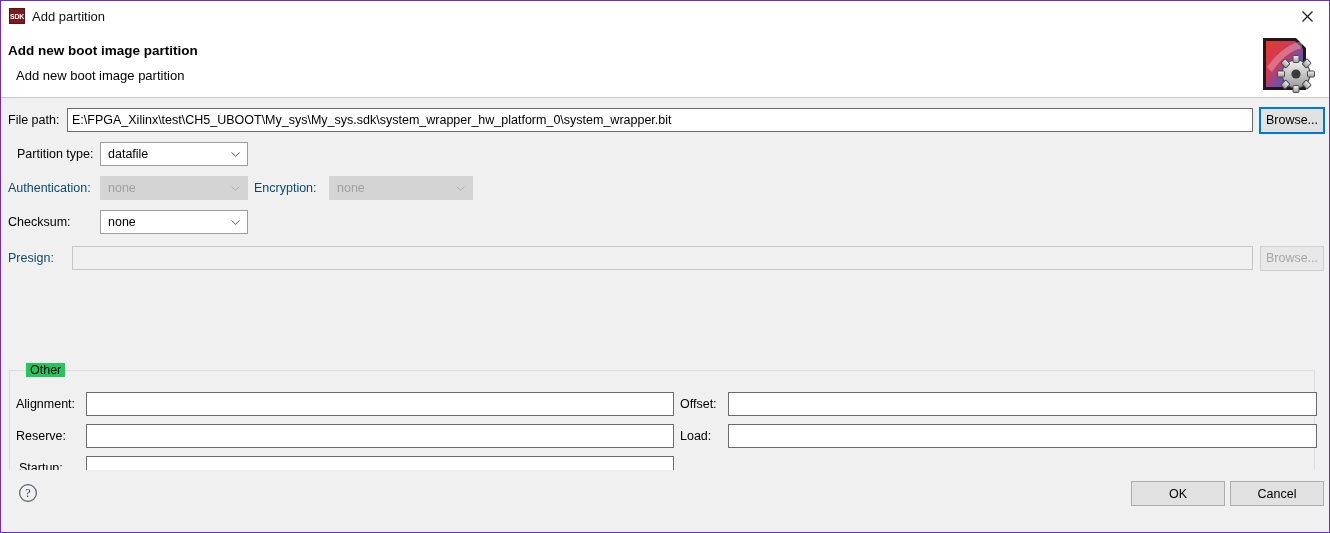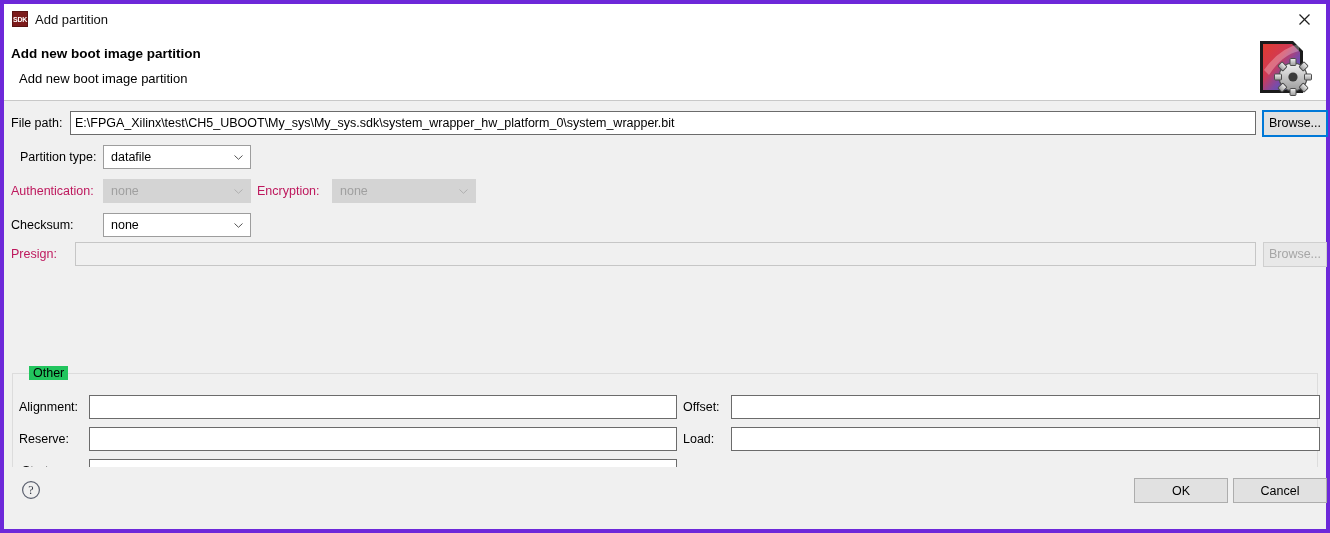--- a/index.html
+++ b/index.html
@@ -15,21 +15,21 @@
     color: #000000;
     background: #f0f0f0;
   }
 
   .dialog {
     position: absolute;
     left: 0; top: 0;
     width: 1330px;
     height: 533px;
     box-sizing: border-box;
-    border: 4px solid #6d28d9;
+    border: 1px solid #6d28d9;
     background: #f0f0f0;
     display: flex;
     flex-direction: column;
   }
 
   
   .titlebar {
     height: 30px;
     background: #ffffff;
     display: flex;
@@ -118,21 +118,21 @@
     height: 26px;
     display: flex;
     align-items: center;
   }
 
   .lbl {
     font-size: 12.5px;
     color: #000000;
     white-space: nowrap;
   }
-  .lbl.disabled { color: #be185d; }
+  .lbl.disabled { color: #0c4a6e; }
 
   
   .txt {
     box-sizing: border-box;
     height: 24px;
     background: #ffffff;
     border: 1px solid #6b6b6b;
     font-family: "Liberation Sans", sans-serif;
     font-size: 12.5px;
     color: #000000;
@@ -342,21 +342,21 @@
     <div class="row" style="top:111px;">
       <div class="lbl" style="position:absolute;left:7px;">Checksum:</div>
       <div class="combo" style="position:absolute;left:99px;width:148px;">
         <span>none</span>
         <svg class="arrow" viewBox="0 0 9 5">
           <path d="M0.5 0.5 L4.5 4.3 L8.5 0.5" fill="none" stroke="#555" stroke-width="1"></path>
         </svg>
       </div>
     </div>
 
-    <div class="row" style="top:140px;">
+    <div class="row" style="top:147px;">
       <div class="lbl disabled" style="position:absolute;left:7px;">Presign:</div>
       <input class="txt disabled" style="position: absolute; left: 71px; width: 1181px;" disabled="" value="">
       <div class="btn disabled" style="position:absolute;left:1259px;width:64px;">Browse...</div>
     </div>
 
     <div class="group">
       <div class="group-label">Other</div>
     </div>
 
     <div class="row" style="top:293px;">

